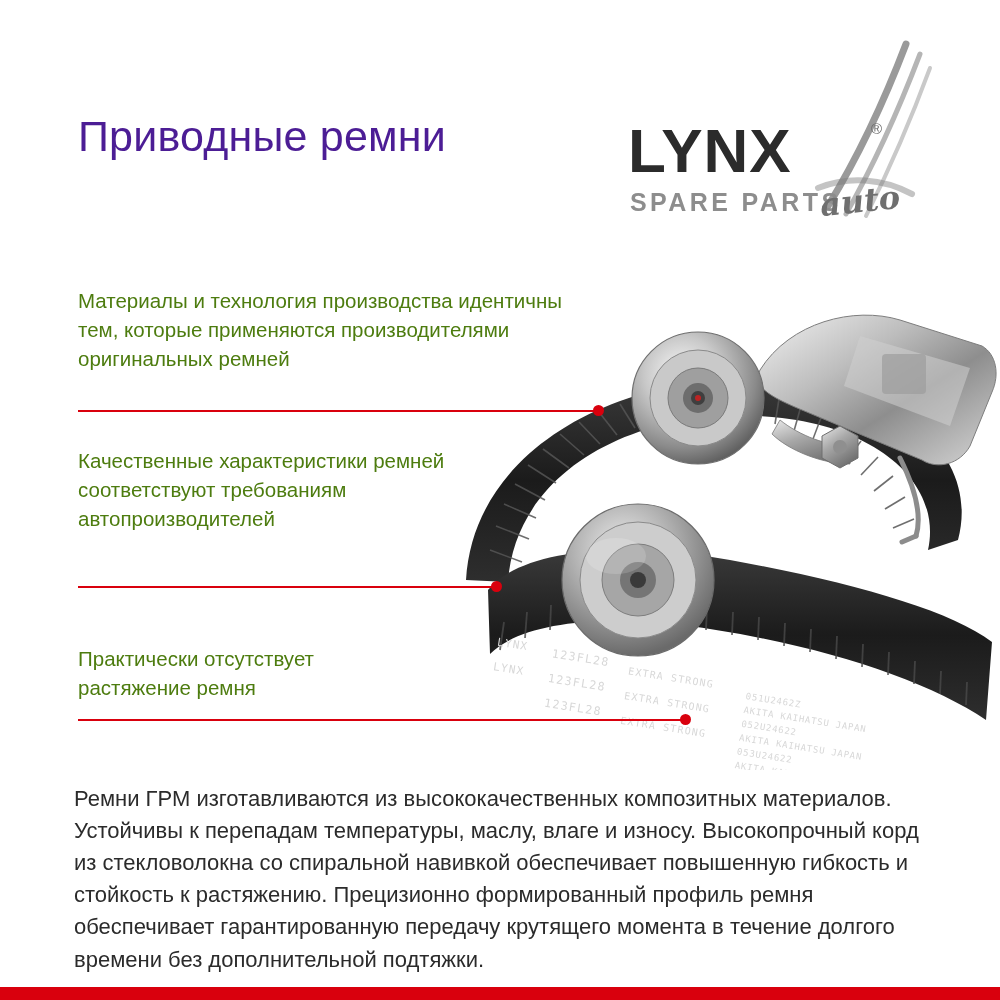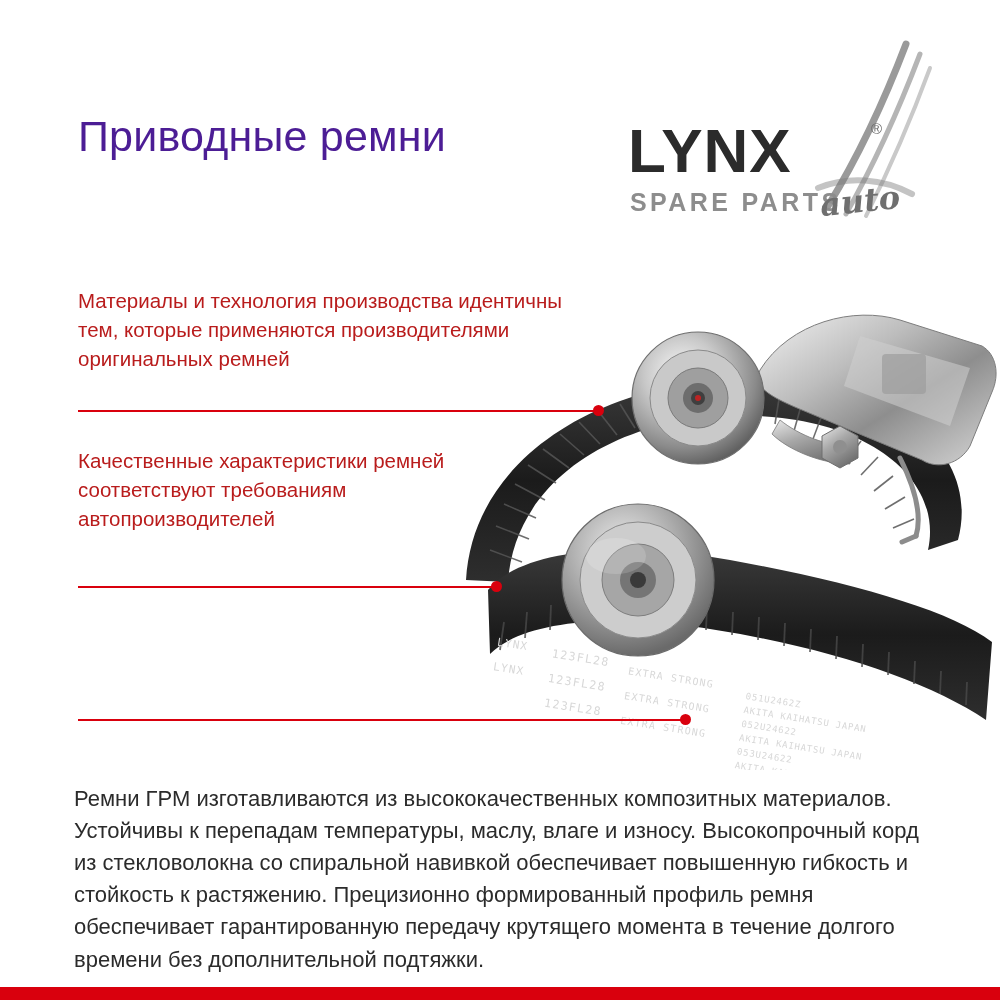--- a/index.html
+++ b/index.html
@@ -82,21 +82,21 @@
     width: 160px;
     height: 200px;
   }
 
   
   .bullet {
     position: absolute;
     left: 78px;
     font-size: 20.5px;
     line-height: 1.42;
-    color: #b91c1c;
+    color: #4d7c0f;
   }
   .b1 { top: 286px; width: 520px; }
   .b2 { top: 446px; width: 380px; }
   .b3 { top: 644px; width: 340px; }
 
   
   .line {
     position: absolute;
     height: 1.5px;
     background: #d9000d;
@@ -324,20 +324,21 @@
   </div>
 
   <div class="bullet b1">Материалы и технология производства идентичны тем, которые применяются производителями оригинальных ремней</div>
   <div class="line" style="left:78px; top:410px; width:520px;"></div>
   <div class="dot" style="left:593px; top:405px;"></div>
 
   <div class="bullet b2">Качественные характеристики ремней соответствуют требованиям автопроизводителей</div>
   <div class="line" style="left:78px; top:586px; width:418px;"></div>
   <div class="dot" style="left:491px; top:581px;"></div>
 
+  <div class="bullet b3">Практически отсутствует растяжение ремня</div>
   <div class="line" style="left:78px; top:719px; width:607px;"></div>
   <div class="dot" style="left:680px; top:714px;"></div>
 
   <div class="paragraph">Ремни ГРМ изготавливаются из высококачественных композитных материалов. Устойчивы к перепадам температуры, маслу, влаге и износу. Высокопрочный корд из стекловолокна со спиральной навивкой обеспечивает повышенную гибкость и стойкость к растяжению. Прецизионно формированный профиль ремня обеспечивает гарантированную передачу крутящего момента в течение долгого времени без дополнительной подтяжки.</div>
 
   <div class="footer-bar-white"></div>
   <div class="footer-bar"></div>
 
 </div>
 

